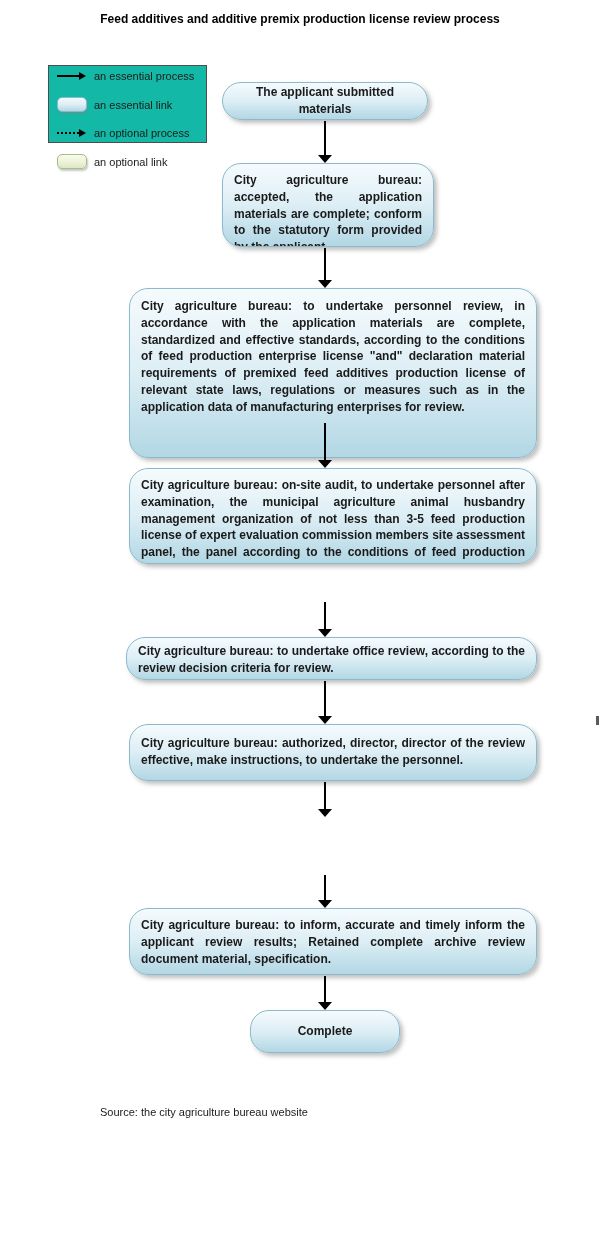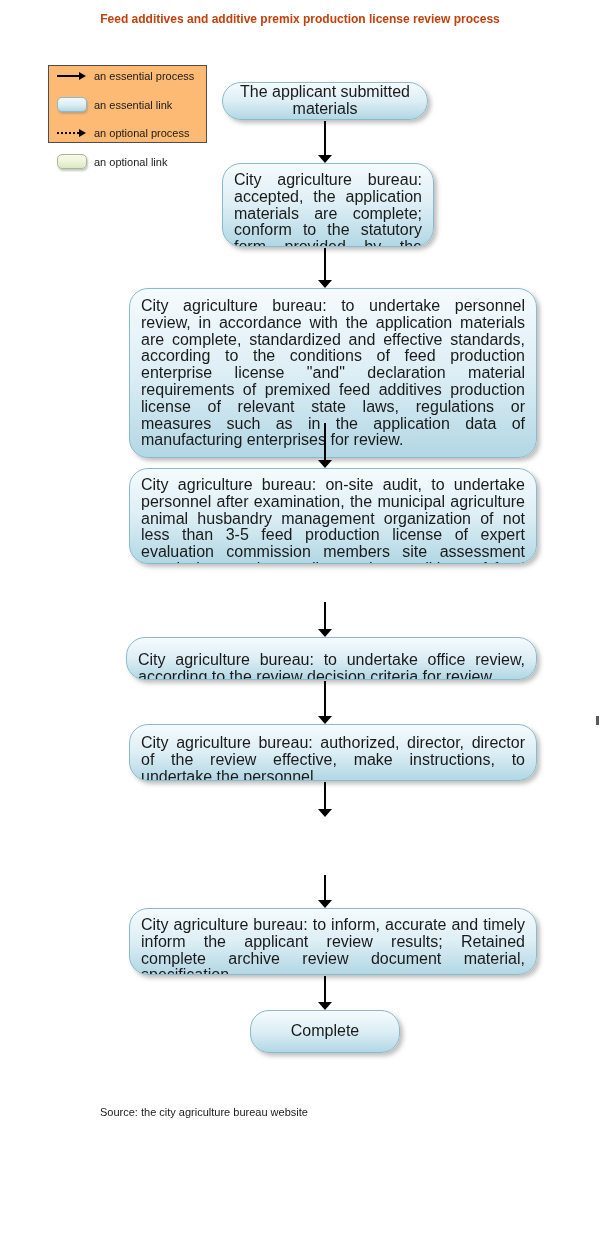--- a/index.html
+++ b/index.html
@@ -16,31 +16,31 @@
     overflow: hidden;
   }
   .title {
     position: absolute;
     top: 12px;
     left: 0;
     width: 100%;
     text-align: center;
     font-size: 12px;
     font-weight: bold;
-    color: #c2410c;
+    color: #000000;
   }
   
   .legend {
     position: absolute;
     left: 48px;
     top: 65px;
     width: 159px;
     height: 78px;
     border: 1px solid #4d4d4d;
-    background: #fdba74;
+    background: #14b8a6;
     display: flex;
     flex-direction: column;
     justify-content: space-around;
     padding: 4px 6px 4px 8px;
     gap: 15px;
   }
   .legend-row {
     display: flex;
     align-items: center;
     gap: 7px;
@@ -78,39 +78,40 @@
     background: linear-gradient(to bottom, #f8fbee 0%, #eef3da 50%, #dce7c2 100%);
     border: 1px solid #a7bc86;
   }
   
   .node {
     position: absolute;
     background: linear-gradient(to bottom, #f5fbfd 0%, #ddeef5 50%, #b2d7e4 100%);
     border: 1px solid #8abacb;
     border-radius: 19px;
     box-shadow: 3px 3px 4px rgba(130,130,130,0.5);
-    font-size: 16px;
+    font-size: 12px;
     line-height: 16.8px;
     color: #1a1a1a;
     text-align: justify;
     padding: 8px 11px;
     overflow: hidden;
+    font-weight: bold;
   }
   .node.center {
     display: flex;
     align-items: center;
     justify-content: center;
     text-align: center;
     padding: 0 8px;
   }
   .n1 { left: 222px; top:  82px; width: 206px; height: 38px; }
   .n2 { left: 222px; top: 163px; width: 212px; height: 84px; }
   .n3 { left: 129px; top: 288px; width: 408px; height: 170px; padding-top: 9px; }
   .n4 { left: 129px; top: 468px; width: 408px; height: 96px; }
-  .n5 { left: 126px; top: 637px; width: 411px; height: 43px;  padding-top: 14px; }
+  .n5 { left: 126px; top: 637px; width: 411px; height: 43px;  padding-top: 5px; }
   .n6 { left: 129px; top: 724px; width: 408px; height: 57px;  padding-top: 10px; }
   .n7 { left: 129px; top: 817px; width: 408px; height: 57px;  padding-top: 10px; }
   .n8 { left: 129px; top: 908px; width: 408px; height: 67px;  padding-top: 8px; }
   .n9 { left: 250px; top: 1010px; width: 150px; height: 43px; }
   
   .varrow {
     position: absolute;
     left: 318px;
     width: 14px;
   }

